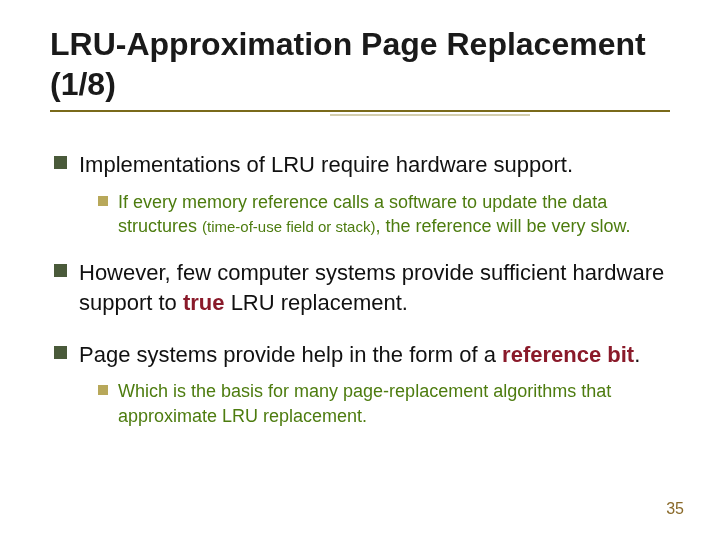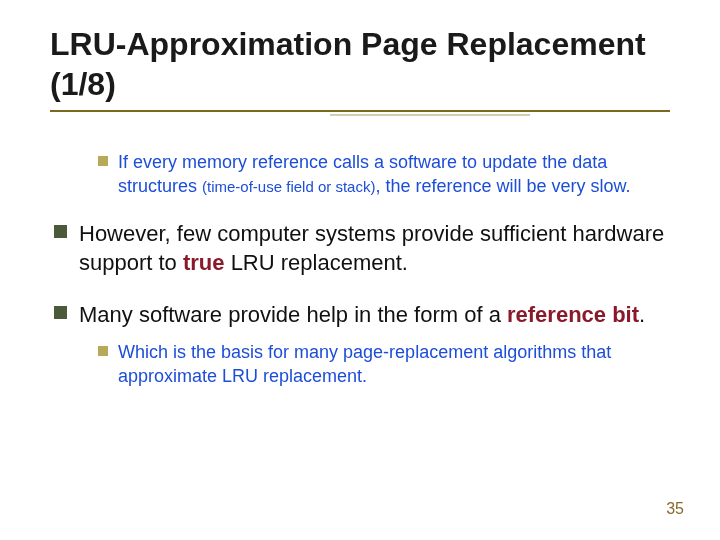--- a/index.html
+++ b/index.html
@@ -78,21 +78,21 @@
   .b2 .sq {
     flex: 0 0 auto;
     width: 10px;
     height: 10px;
     background: #b8a85a;
     margin-top: 6px;
     margin-right: 10px;
   }
   .b2 .txt {
     font-size: 18px;
-    color: #1d4ed8;
+    color: #4d7c0f;
     line-height: 1.35;
   }
   .small { font-size: 15px; }
   .em-red {
     color: #8a1a2a;
     font-weight: bold;
   }
   .em-redit {
     color: #8a1a2a;
     font-weight: bold;
@@ -113,41 +113,45 @@
   <div class="title-block">
     <h1 class="title">LRU-Approximation Page Replacement (1/8)</h1>
   </div>
   <div class="title-underline-wrap">
     <div class="underline-main"></div>
     <div class="underline-shadow"></div>
   </div>
 
   <div class="bullets">
 
+    <div class="b1">
+      <div class="sq"></div>
+      <div class="txt">Implementations of LRU require hardware support.</div>
+    </div>
 
     <div class="b2">
       <div class="sq"></div>
       <div class="txt">
         <span>If every memory reference calls a software to update the data structures </span><span class="small">(time-of-use field or stack)</span><span>, the reference will be very slow.</span>
       </div>
     </div>
 
     <div class="b1">
       <div class="sq"></div>
       <div class="txt">
         <span>However, few computer systems provide sufficient hardware support to </span><span class="em-red">true</span><span> LRU replacement.</span>
       </div>
     </div>
 
     <div style="height:12px"></div>
 
     <div class="b1">
       <div class="sq"></div>
       <div class="txt">
-        <span>Many software provide help in the form of a </span><span class="em-redit">reference bit</span><span>.</span>
+        <span>Page systems provide help in the form of a </span><span class="em-redit">reference bit</span><span>.</span>
       </div>
     </div>
 
     <div class="b2">
       <div class="sq"></div>
       <div class="txt">Which is the basis for many page-replacement algorithms that approximate LRU replacement.</div>
     </div>
 
   </div>
 

